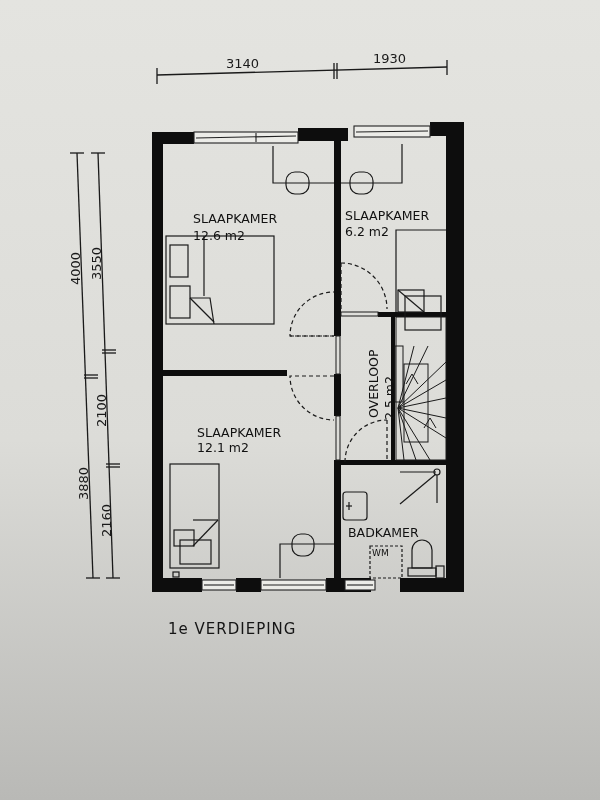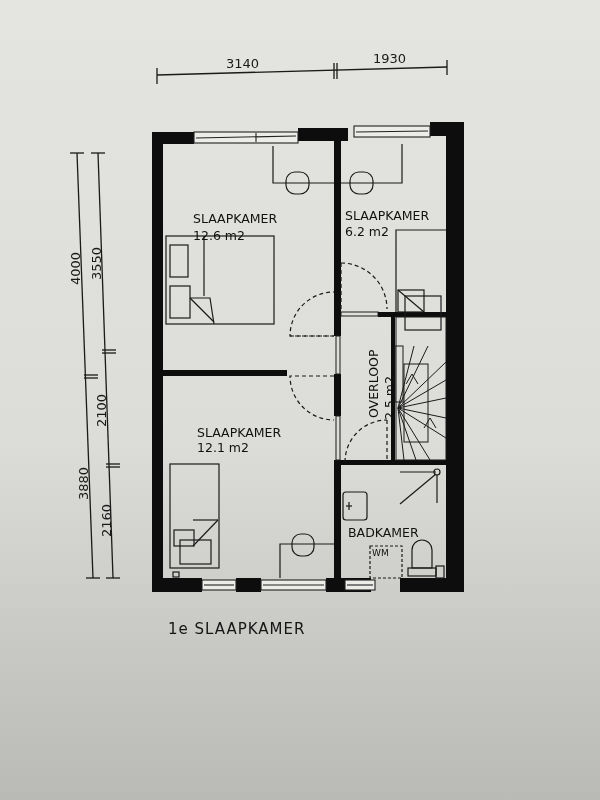--- a/index.html
+++ b/index.html
@@ -198,13 +198,13 @@
     <path d="M412 568 L412 550 A10 10 0 0 1 432 550 L432 568 Z"></path>
     <rect x="408" y="568" width="28" height="8"></rect>
     <rect x="436" y="566" width="8" height="12"></rect>
 
     <rect x="370" y="546" width="32" height="32" stroke-dasharray="3,2"></rect>
   </g>
   <text class="roomtext" x="348" y="537">BADKAMER</text>
   <text x="372" y="556" style="font-family:'DejaVu Sans','Liberation Sans',sans-serif;font-size:9px;fill:#111">WM</text>
 </svg>
 
-<div class="caption">1e SLAAPKAMER</div>
+<div class="caption">1e VERDIEPING</div>
 
 </body></html>

